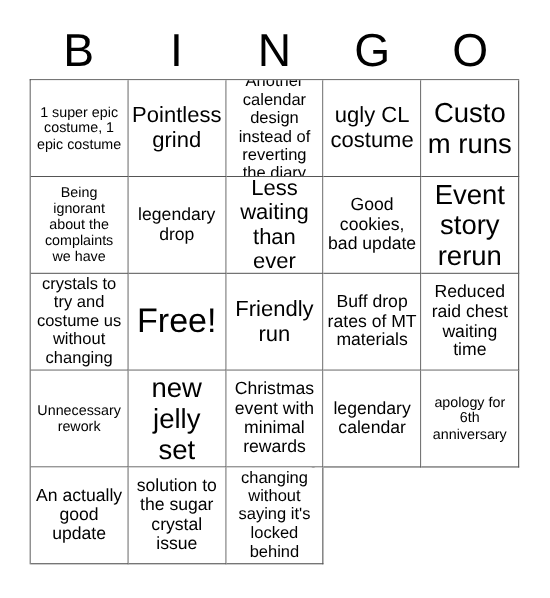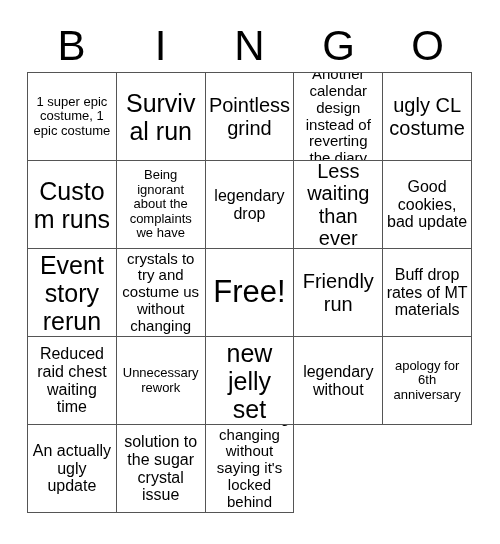--- a/index.html
+++ b/index.html
@@ -100,23 +100,20 @@
     <div class="header-letter">G</div>
     <div class="header-letter">O</div>
   </div>
 
   <div id="bingo-grid">
 
     <div class="bingo-cell">
       <span class="cell-text size-sm">1 super epic costume, 1 epic costume</span>
     </div>
     <div class="bingo-cell">
-      <span class="cell-text size-xl">Survival run</span>
-    </div>
-    <div class="bingo-cell">
       <span class="cell-text size-lg">Pointless grind</span>
     </div>
     <div class="bingo-cell">
       <span class="cell-text size-xs">Another calendar design instead of reverting the diary</span>
     </div>
     <div class="bingo-cell">
       <span class="cell-text size-lg">ugly CL costume</span>
     </div>
 
     <div class="bingo-cell">
@@ -153,29 +150,32 @@
 
     <div class="bingo-cell">
       <span class="cell-text size-md">Reduced raid chest waiting time</span>
     </div>
     <div class="bingo-cell">
       <span class="cell-text size-sm">Unnecessary rework</span>
     </div>
     <div class="bingo-cell">
       <span class="cell-text size-xl">new jelly set</span>
     </div>
+    <div class="bingo-cell">
+      <span class="cell-text size-md">Christmas event with minimal rewards</span>
+    </div>
 
     <div class="bingo-cell">
-      <span class="cell-text size-md">legendary without</span>
+      <span class="cell-text size-md">legendary calendar</span>
     </div>
     <div class="bingo-cell">
       <span class="cell-text size-sm">apology for 6th anniversary</span>
     </div>
     <div class="bingo-cell">
-      <span class="cell-text size-md">An actually ugly update</span>
+      <span class="cell-text size-md">An actually good update</span>
     </div>
     <div class="bingo-cell">
       <span class="cell-text size-md">solution to the sugar crystal issue</span>
     </div>
     <div class="bingo-cell">
       <span class="cell-text size-xs">Announcing changing without saying it's locked behind money</span>
     </div>
 
   </div>
 </div>

